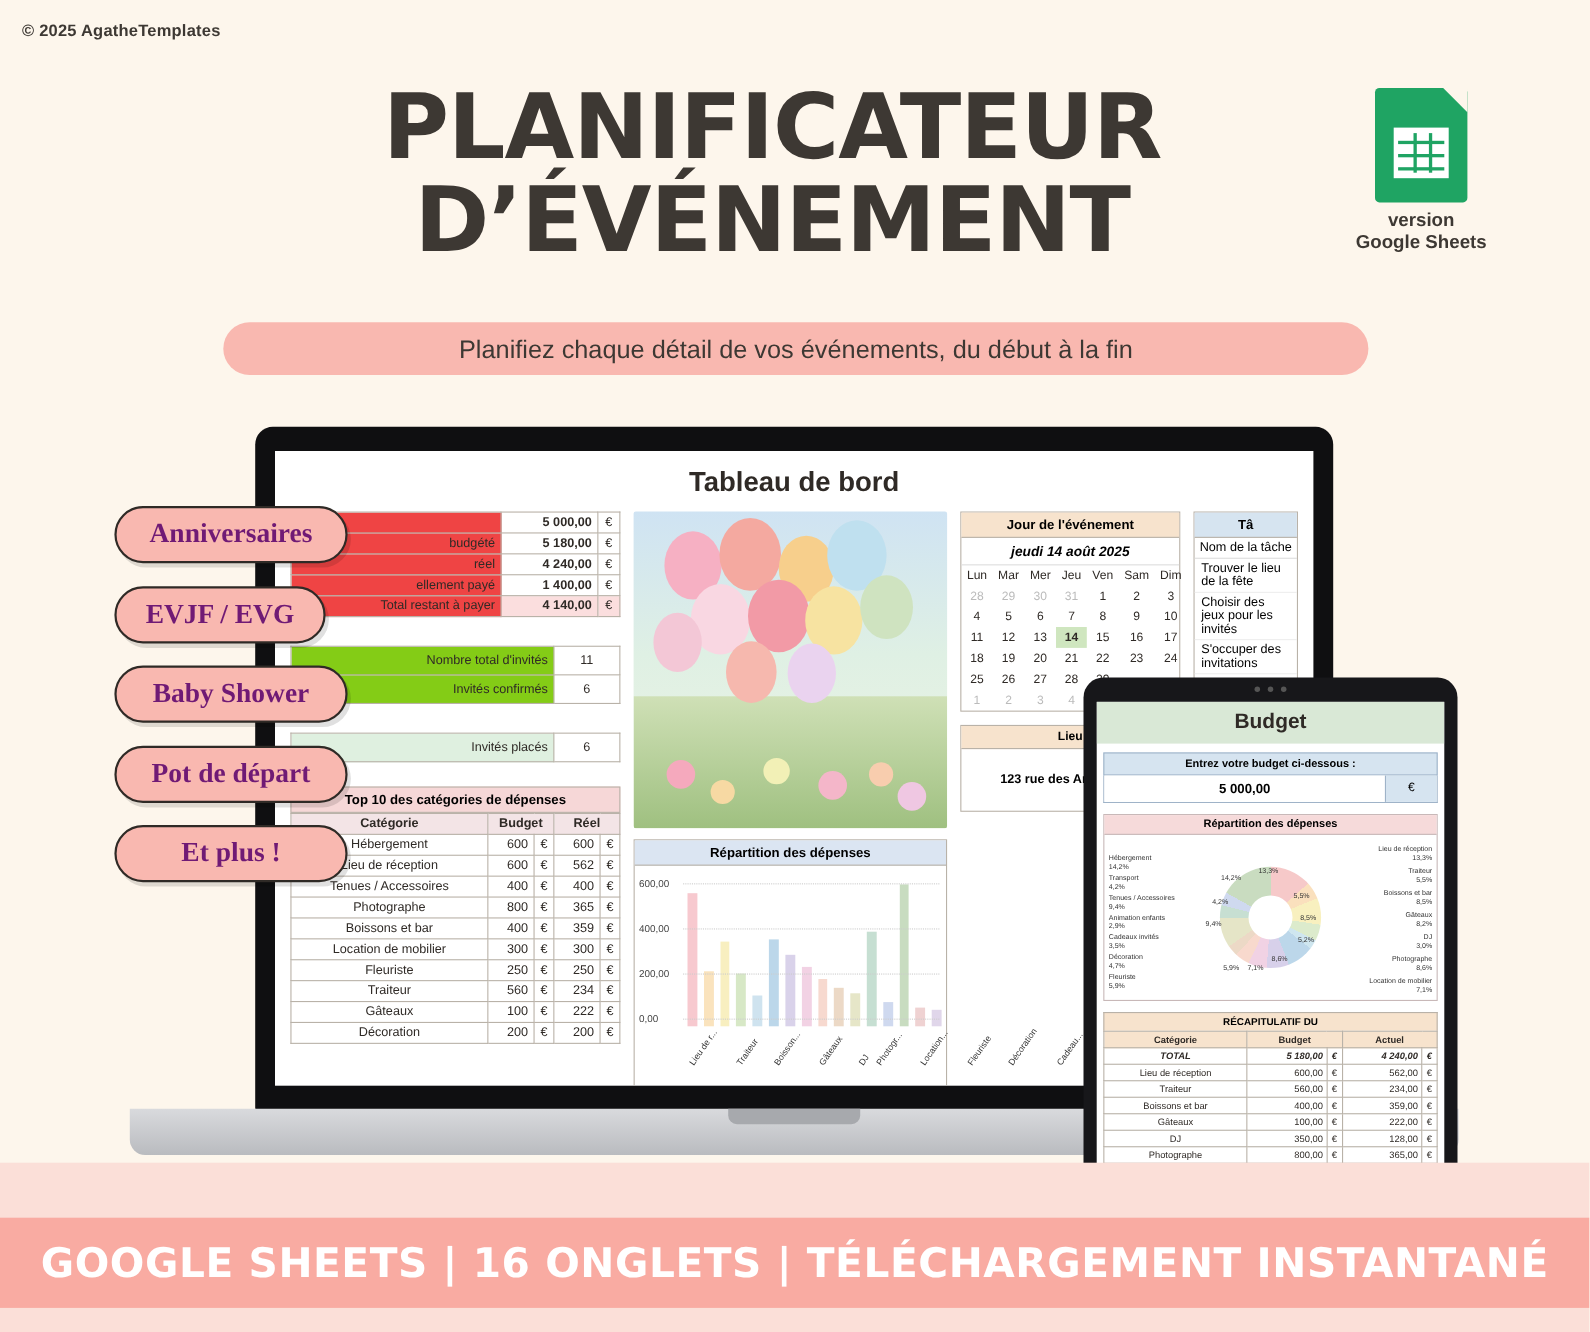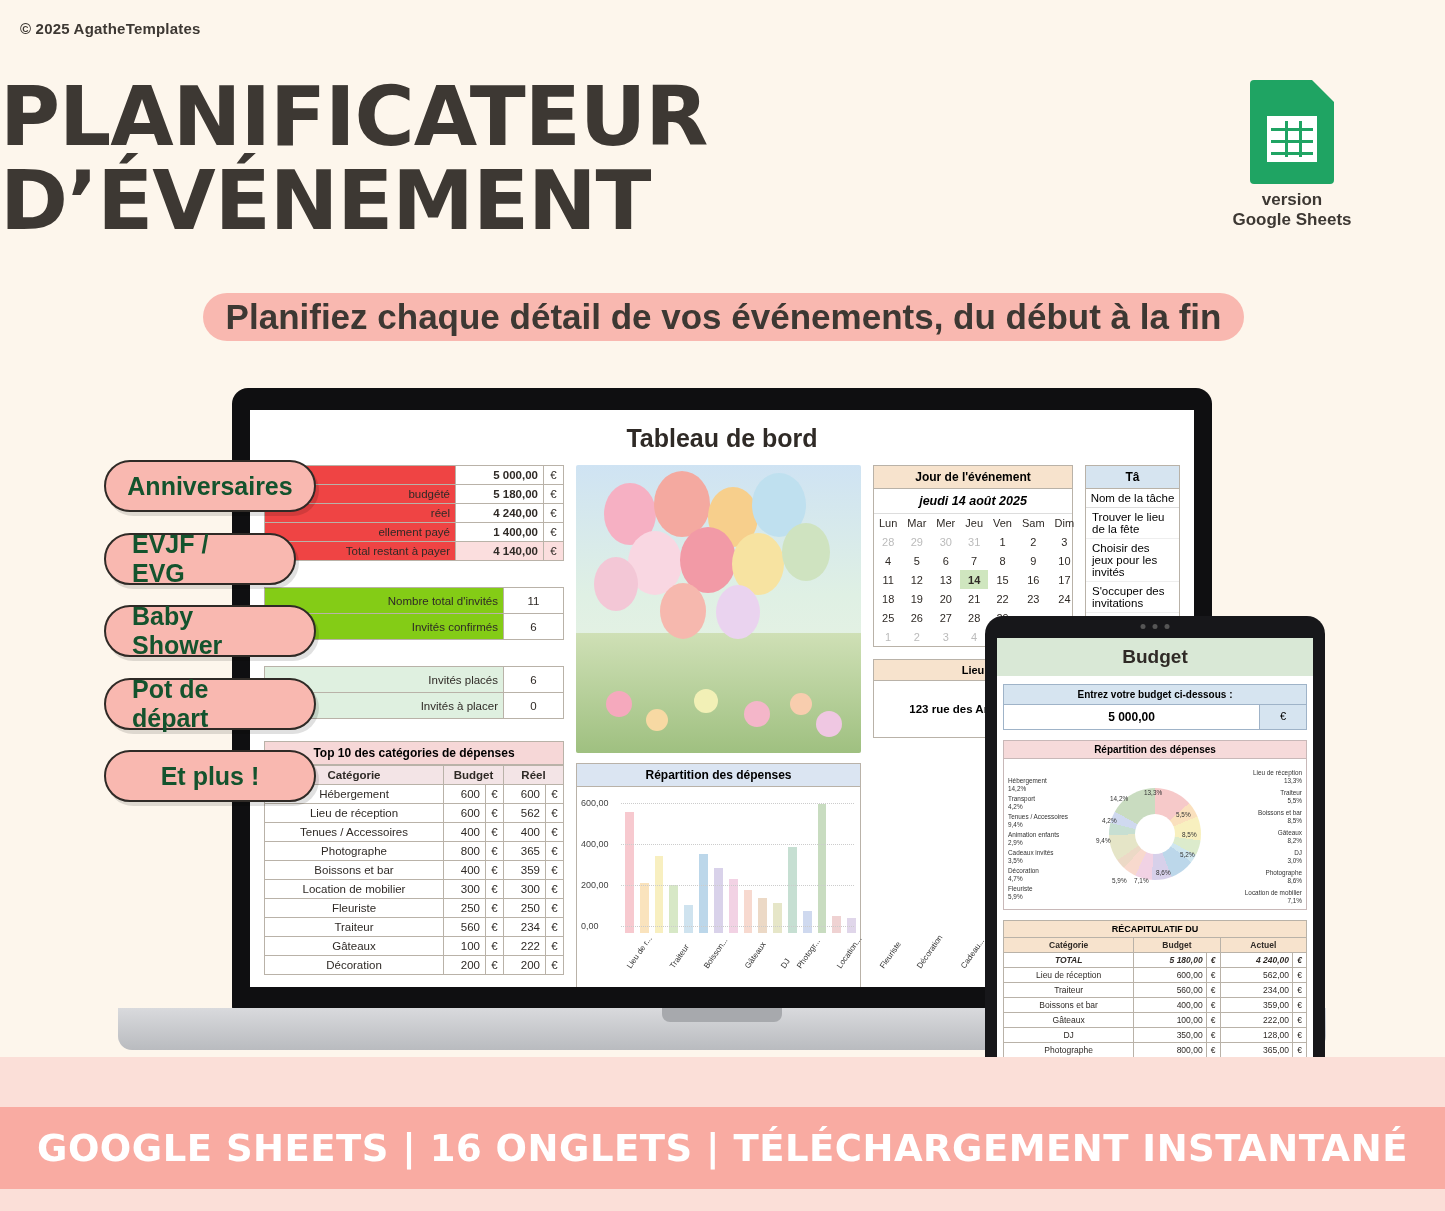--- a/index.html
+++ b/index.html
@@ -10,21 +10,21 @@
     position: relative;
     overflow: hidden;
   }
   .copyright {
     position: absolute; top: 20px; left: 20px;
     font-size: 15px; font-weight: bold; color: #3d3833;
     letter-spacing: .2px;
   }
   .title-block {
     position: absolute; top: 78px; left: 0; width: 1404px;
-    text-align: left;
+    text-align: center;
   }
   .title-line {
     font-family: "DejaVu Sans", sans-serif;
     font-weight: 900;
     font-size: 82px;
     line-height: 0.95;
     color: #3d3833;
     letter-spacing: -1px;
   }
   .title-line.two { font-size: 82px; margin-top: 6px; }
@@ -59,21 +59,21 @@
   .sheets-label {
     font-size: 17px; font-weight: bold; color: #3d3833; line-height: 1.15;
   }
 
   .subtitle-ribbon {
     position: absolute; top: 293px; left: 203px; width: 1041px; height: 48px;
     background: #f9b8b0; border-radius: 24px;
     display: flex; align-items: center; justify-content: center;
   }
   .subtitle-ribbon span {
-    font-size: 35px; color: #3d3833; font-weight: 700;
+    font-size: 23px; color: #3d3833; font-weight: 400;
   }
 
   
   .laptop {
     position: absolute; left: 232px; top: 388px; width: 980px; height: 625px;
     background: #0f0f11; border-radius: 16px 16px 6px 6px;
     padding: 22px 18px 26px 18px;
   }
   .laptop-screen {
     width: 100%; height: 100%; background: #fff; overflow: hidden; position: relative;
@@ -186,22 +186,23 @@
   .recap-tbl th { background:#f7e3cd; text-align:center; }
   .recap-tbl td.c { text-align:center; }
   .recap-tbl td.n { text-align:right; }
   .recap-tbl td.cur { width:14px; text-align:center;}
   .recap-total td { font-weight:bold; font-style:italic; }
 
   
   .pill {
     position:absolute; background:#f9b8b0; border:2.5px solid #2f2a26;
     border-radius: 26px; height: 52px; display:flex; align-items:center; justify-content:center;
-    padding: 0 26px; font-size: 25px; font-weight: bold; color:#14532d;
+    padding: 0 26px; font-size: 25px; font-weight: bold; color:#701a75;
     box-shadow: 3px 4px 0 rgba(0,0,0,.12);
+    font-family: Liberation Serif, serif;
   }
   .p1 { left:104px; top:460px; width:212px; }
   .p2 { left:104px; top:533px; width:192px; }
   .p3 { left:104px; top:605px; width:212px; }
   .p4 { left:104px; top:678px; width:212px; }
   .p5 { left:104px; top:750px; width:212px; }
 
   .footer-band1 {
     position:absolute; left:0; bottom:0; width:1445px; height:154px; background:#fbdfd8;
   }
@@ -291,24 +292,20 @@
                 <td class="num">6</td>
               </tr>
         </tbody>
           </table>
 
         <table class="guest-tbl guest-green" style="margin-top:26px">
           <tbody>
               <tr>
                 <td class="lbl">Invités placés</td>
                 <td class="num">6</td>
-              </tr>
-          <tr>
-                <td class="lbl">Invités à placer</td>
-                <td class="num">0</td>
               </tr>
         </tbody>
           </table>
 
         <div class="panel-head hd-pink" style="margin-top:22px">Top 10 des catégories de dépenses</div>
         <table class="top10">
           <tbody>
               <tr>
             <th>Catégorie</th>
             <th colspan="2">Budget</th>

